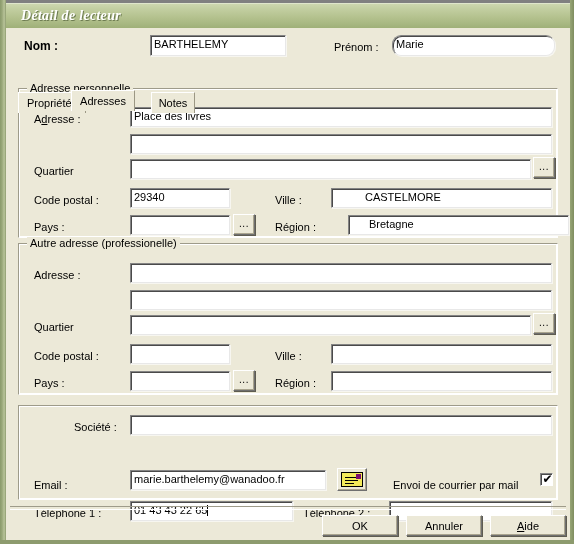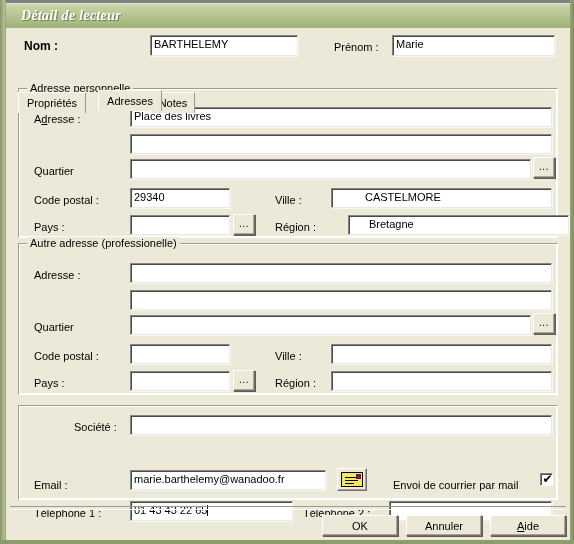--- a/index.html
+++ b/index.html
@@ -252,30 +252,30 @@
   <div class="outer-strip-right"></div>
   <div class="outer-strip-bottom"></div>
 
   <div id="titlebar">
     <div class="title-text">Détail de lecteur</div>
   </div>
 
   <div id="client">
 
     <div class="lbl bold" style="left:18px; top:11px;">Nom :</div>
-    <div class="txt" style="left:144px; top:7px; width:148px; height:21px;">BARTHELEMY</div>
+    <div class="txt" style="left:144px; top:7px; width:136px; height:21px;">BARTHELEMY</div>
 
     <div class="lbl" style="left:328px; top:12px;">Prénom :</div>
-    <div class="txt" style="left:386px; top:7px; width:163px; height:21px;">Marie</div>
+    <div class="txt" style="left:386px; top:7px; width:163px; height:21px;border-radius:9px;">Marie</div>
 
     <div id="tabstrip">
       <div class="tab" style="left:0px; width:68px;">
         <span>Propriétés</span>
       </div>
-      <div class="tab active" style="left:80px; width:64px;text-align:right;">
+      <div class="tab active" style="left:53px; width:64px;text-align:right;">
         <span>Adresses</span>
       </div>
       <div class="tab" style="left:133px; width:44px;">
         <span>Notes</span>
       </div>
     </div>
 
     <div class="group" style="left:12px; top:60px; width:540px; height:150px;">
       <div class="group-title">Adresse personnelle</div>
     </div>

